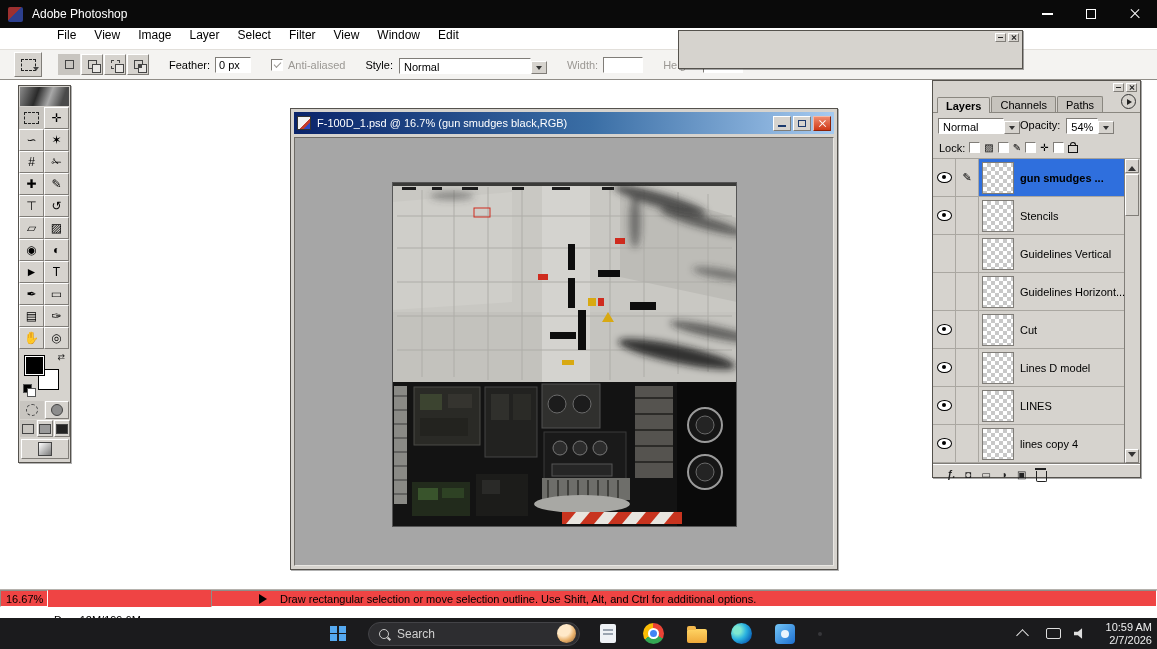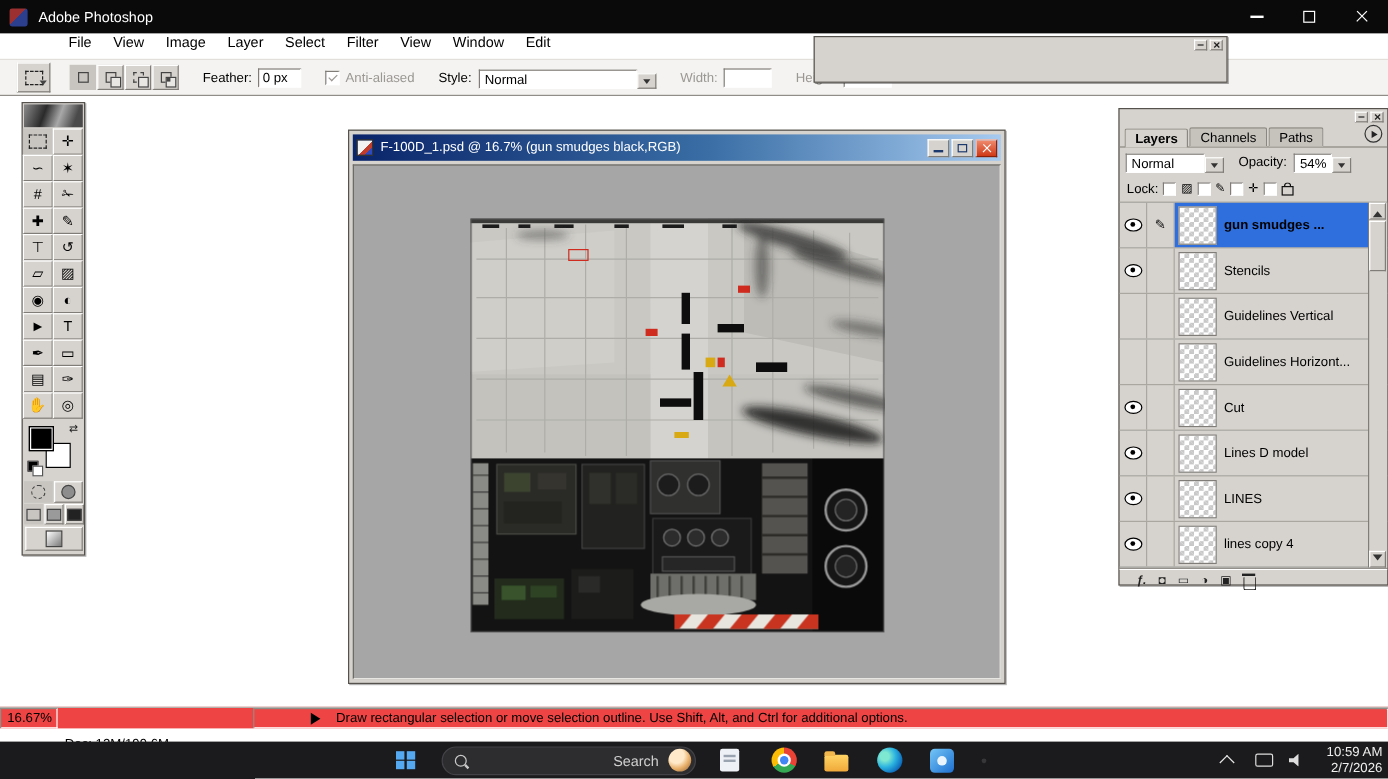--- a/index.html
+++ b/index.html
@@ -97,21 +97,21 @@
   .doc-min-line{width:8px;height:2px;background:#1c3a6e;margin-top:6px;}
   .doc-max-box{width:8px;height:7px;border:1.4px solid #1c3a6e;box-sizing:border-box;}
   .doc-close{background:linear-gradient(#ef8a6d,#cf3917);border-color:#f5b9a5 #8a2008 #8a2008 #f5b9a5;}
   .doc-x{position:relative;width:9px;height:9px;}
   .doc-x::before,.doc-x::after{content:"";position:absolute;left:0;top:4px;width:9px;height:1.4px;background:#fff;}
   .doc-x::before{transform:rotate(45deg);} .doc-x::after{transform:rotate(-45deg);}
   .doc-canvas{position:absolute;left:3px;right:3px;top:28px;bottom:3px;background:#a6a6a6;border:1px solid;border-color:#6e6b66 #e8e6e2 #e8e6e2 #6e6b66;overflow:hidden;}
   .canvas-image{position:absolute;left:97px;top:44px;width:345px;height:345px;}
 
   
-  #layers-palette{left:932px;top:90px;width:225px;height:398px;}
+  #layers-palette{left:932px;top:80px;width:209px;height:398px;}
   .lp-controls{display:flex;align-items:center;height:24px;padding-left:5px;}
   .lp-lockrow{display:flex;align-items:center;height:21px;padding-left:6px;gap:4px;border-bottom:1px solid #a5a29c;}
   .lock-check{width:11px;height:11px;}
   .lock-glyph{font-size:10px;line-height:1;}
   .lock-css{position:relative;width:8px;height:6px;border:1px solid #111;margin-top:3px;}
   .lock-css::before{content:"";position:absolute;left:1px;top:-4px;width:4px;height:3px;border:1px solid #111;border-bottom:none;border-radius:3px 3px 0 0;}
   .layer-rows{position:relative;height:304px;border-bottom:1px solid #807d78;}
   .layer-row{display:flex;align-items:stretch;height:38px;border-bottom:1px solid #aaa7a1;box-sizing:border-box;}
   .cell{width:22px;border-right:1px solid #aaa7a1;display:flex;align-items:center;justify-content:center;flex:none;}
   .eye{width:13px;height:9px;border:1px solid #000;border-radius:50%;background:#fff;position:relative;}
@@ -136,21 +136,21 @@
 
   
   .statusbar{position:absolute;left:0;top:589px;width:1157px;height:17px;background:#ef4444;display:flex;border-top:1px solid #b5b2ad;}
   .sb-cell{border:1px solid;border-color:#908d88 #fff #fff #908d88;display:flex;align-items:center;padding:0 5px;font-size:11px;box-sizing:border-box;white-space:nowrap;}
   .sb-zoom{width:48px;}
   .sb-doc{width:163px;margin-top:29px;}
   .sb-hint{flex:1;}
   .sb-play{width:0;height:0;border:5px solid transparent;border-left:8px solid #000;margin:0 8px 0 42px;}
 
   
-  .taskbar{position:absolute;left:0;top:618px;width:1157px;height:31px;background:#1b1b1d;text-align:right;}
+  .taskbar{position:absolute;left:0;top:618px;width:1157px;height:31px;background:#1b1b1d;}
   .tb-abs{position:absolute;top:0;height:31px;display:flex;align-items:center;}
   .win-logo{display:grid;grid-template-columns:7px 7px;grid-template-rows:7px 7px;gap:1.5px;}
   .win-logo i{background:#55a9f0;}
   .search-pill{width:212px;height:24px;border-radius:12px;background:#2d2d30;border:1px solid #434347;display:flex;align-items:center;padding:0 3px 0 10px;box-sizing:border-box;gap:8px;}
   .magnifier{width:8px;height:8px;border:1.5px solid #c9c9c9;border-radius:50%;position:relative;flex:none;}
   .magnifier::after{content:"";position:absolute;width:1.6px;height:4px;background:#c9c9c9;right:-2px;bottom:-3px;transform:rotate(-45deg);}
   .search-text{color:#cfcfcf;font-size:12px;flex:1;}
   .pill-avatar{width:19px;height:19px;border-radius:50%;background:radial-gradient(circle at 35% 30%,#ffe9c9 0 35%,#e8b06a 60%,#8a5a30);flex:none;}
   .tb-icon{display:flex;align-items:center;justify-content:center;}
   .icon-page{width:16px;height:19px;background:#eef1f5;border-radius:2px;position:relative;}
@@ -513,21 +513,21 @@
       <span class="tab">Paths</span>
       <span class="pal-menu-btn"></span>
     </div>
     <div class="lp-controls">
       <div class="combo" style="margin-left:0;">
         <span class="val" style="width:66px;">Normal</span>
         <span class="btn raised">
             <span class="dd-arrow"></span>
           </span>
       </div>
-      <span class="ob-label" style="margin-left:12px;">Opacity:</span>
+      <span class="ob-label" style="margin-left:0;">Opacity:</span>
       <div class="combo">
         <span class="val" style="width:32px;">54%</span>
         <span class="btn raised">
             <span class="dd-arrow"></span>
           </span>
       </div>
     </div>
     <div class="lp-lockrow">
       <span>Lock:</span>
       <span class="lock-check sunken"></span>

